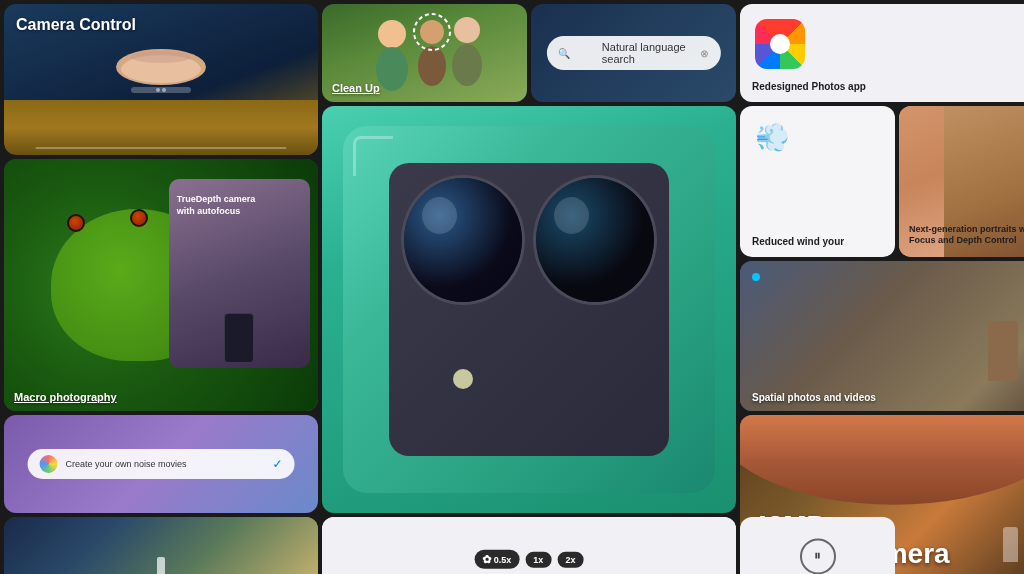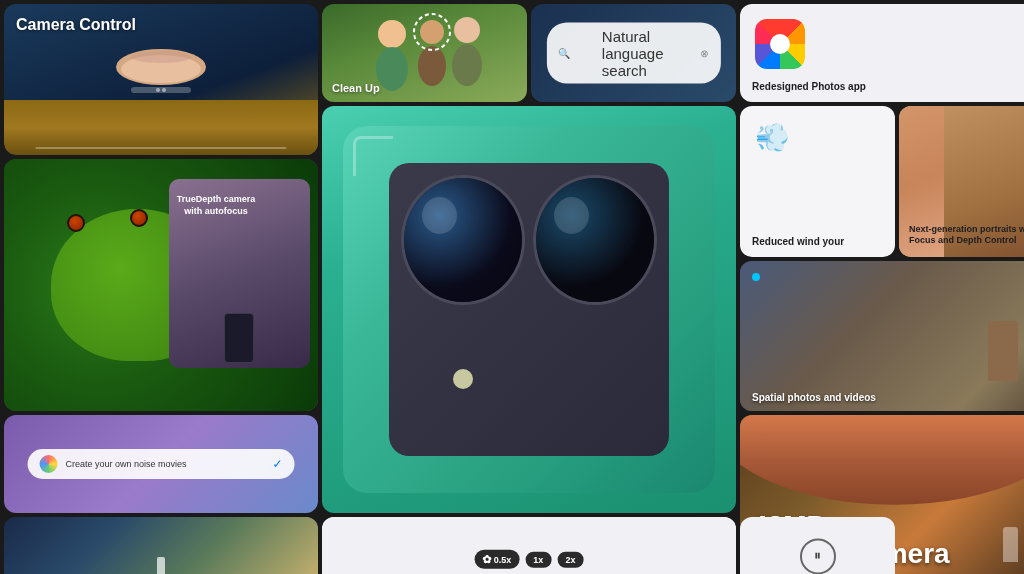--- a/index.html
+++ b/index.html
@@ -123,20 +123,21 @@
 
     .card-text {
       position: absolute;
       bottom: 8px;
       left: 10px;
       right: 10px;
       color: white;
       font-size: 11px;
       font-weight: 600;
       text-shadow: 0 1px 3px rgba(0,0,0,0.5);
+      text-decoration: underline;
     }
 
     
     .camera-control-title {
       position: absolute;
       top: 12px;
       left: 12px;
       color: white;
       font-size: 16px;
       font-weight: 700;
@@ -281,21 +282,21 @@
       background: rgba(255,255,255,0.9);
       border-radius: 20px;
       padding: 5px 12px;
       display: flex;
       align-items: center;
       gap: 6px;
       width: 85%;
     }
 
     .search-text {
-      font-size: 15px;
+      font-size: 11px;
       color: #333;
       padding-left: 25px;
     }
 
     
     .lens-buttons {
       display: flex;
       gap: 6px;
       align-items: center;
       justify-content: center;
@@ -457,21 +458,20 @@
     }
 
     .truedepth-label {
       position: absolute;
       top: 15px;
       left: 8px;
       color: white;
       font-size: 9px;
       font-weight: 700;
       line-height: 1.3;
-      text-align: center;
     }
   </style>
 </head>
 <body>
 
 <div class="grid">
 
   <div class="card card-camera-control">
     <div class="camera-control-title">Camera Control</div>
 
@@ -555,20 +555,21 @@
       <div class="truedepth-card">
         <div class="truedepth-inner">
 
           <div style="width:100%;height:100%;background:linear-gradient(160deg,#8a7090 0%,#5a4a6a 50%,#3a2a4a 100%);"></div>
 
           <div style="position:absolute;bottom:5px;left:50%;transform:translateX(-50%);width:30px;height:50px;background:#1a1a2a;border-radius:4px;border:1px solid #3a3a4a;"></div>
         </div>
         <div class="truedepth-label">TrueDepth camera<br>with autofocus</div>
       </div>
     </div>
+    <div class="card-text">Macro photography</div>
   </div>
 
   <div class="card card-wind-noise">
     <div class="wind-icon">💨</div>
     <div style="position:absolute;bottom:10px;left:12px;right:12px;color:#1d1d1f;font-size:10px;font-weight:600;">Reduced wind your</div>
   </div>
 
   <div class="card card-portraits">
     <div class="portrait-bg">
 

